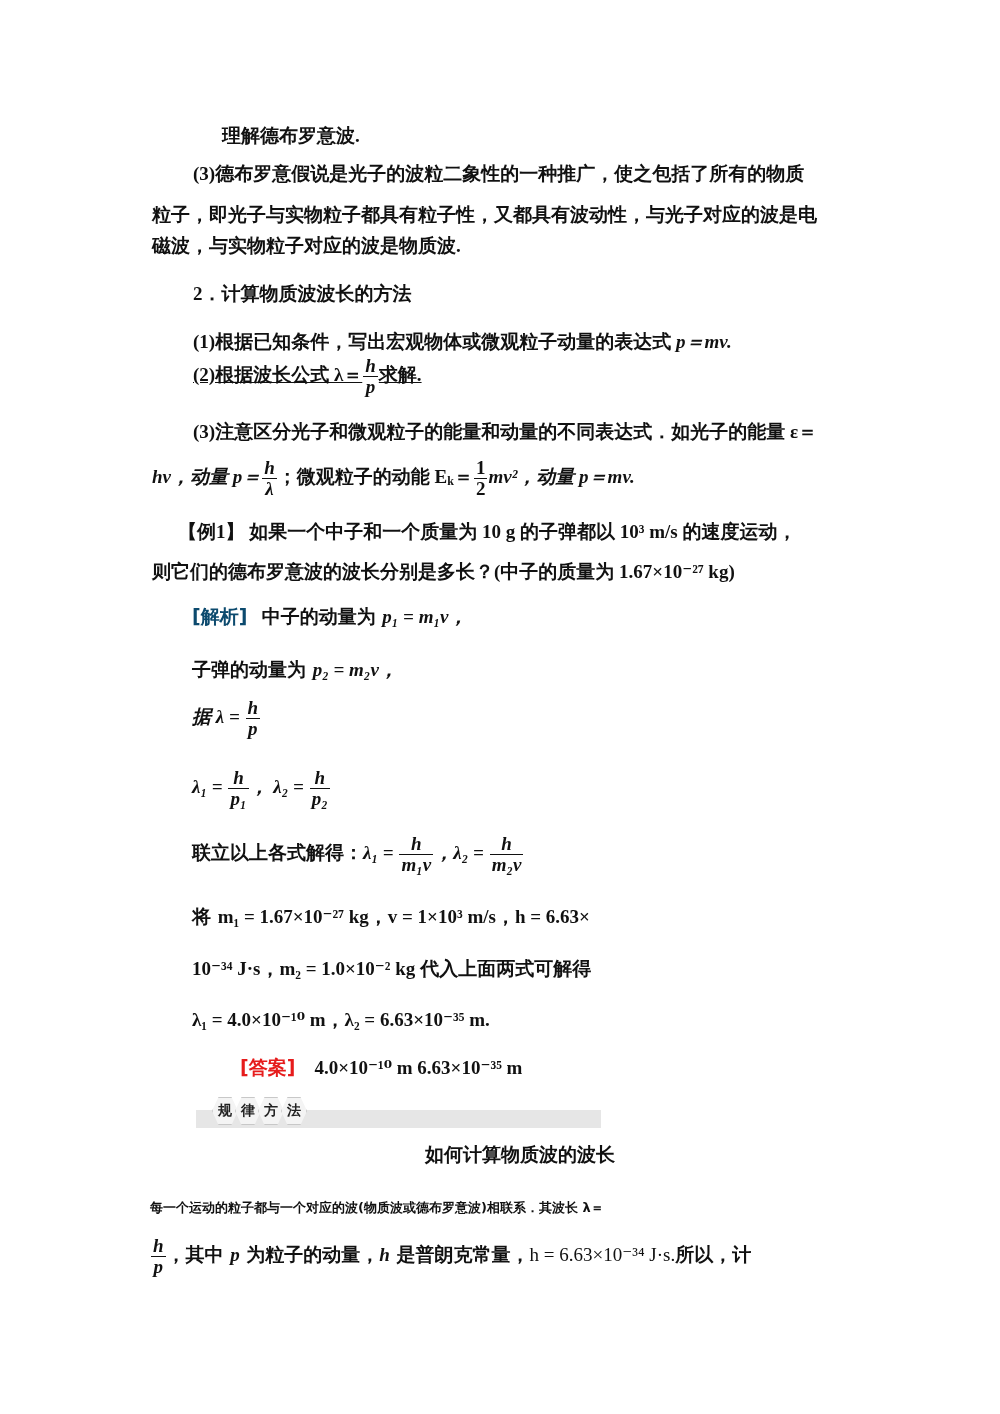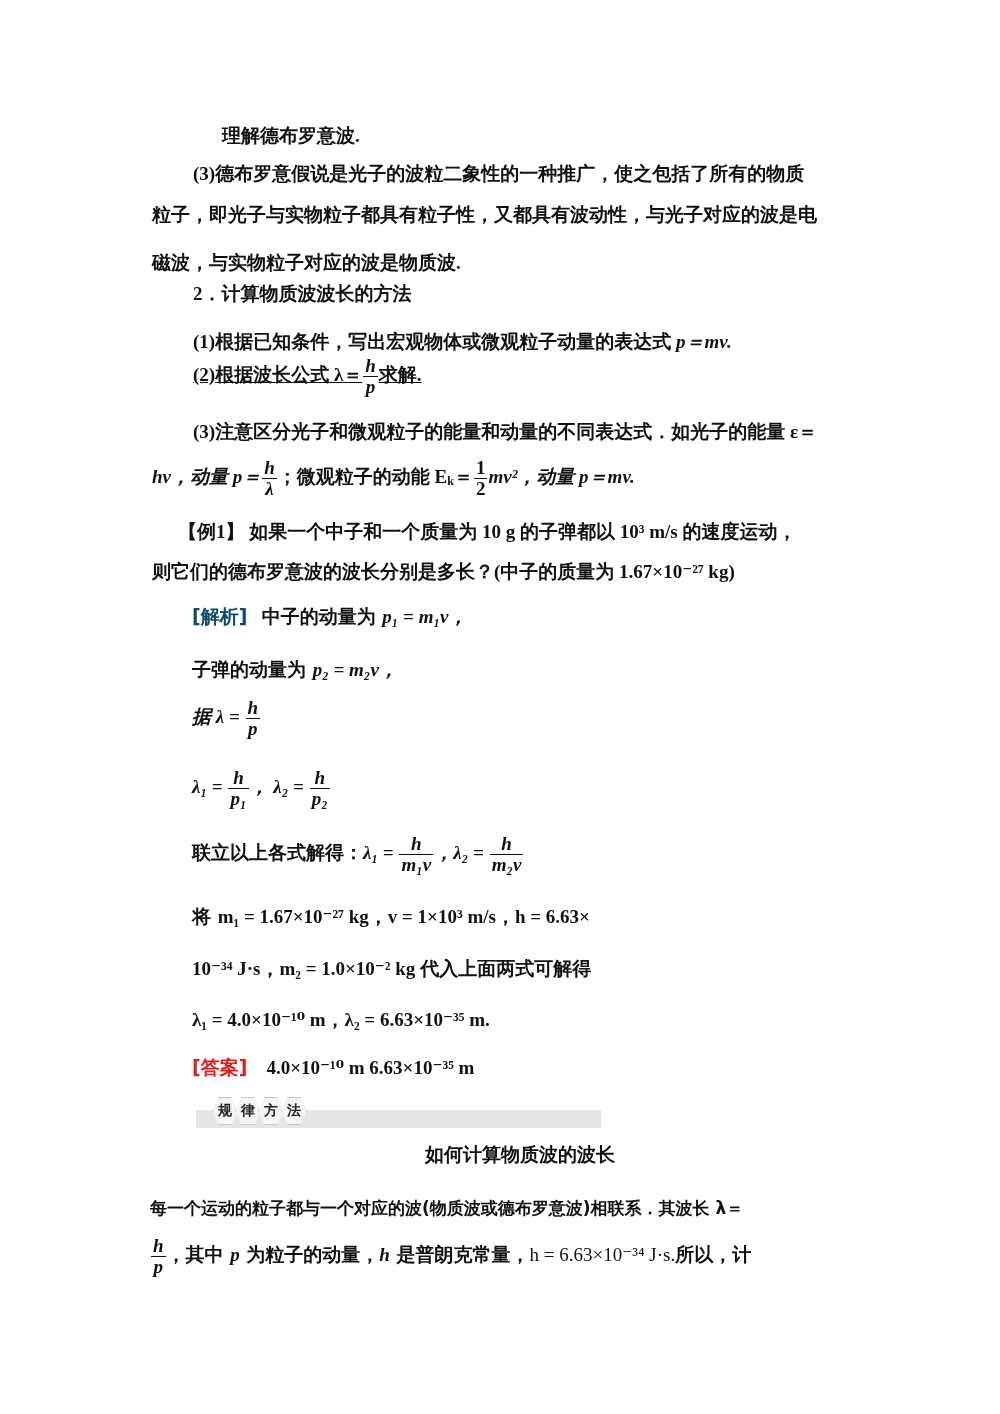--- a/index.html
+++ b/index.html
@@ -21,21 +21,21 @@
   .math { font-family: "Liberation Serif", "DejaVu Serif", serif; font-weight: bold; margin-top: 44px; }
   sub { font-size: 12px; vertical-align: -2px; font-style: normal; }
   .frac {
     display: inline-block; vertical-align: middle; text-align: center;
     font-family: "Liberation Serif", "DejaVu Serif", serif; font-style: italic; font-weight: bold;
     margin: 0 1px;
   }
   .frac .num { display: block; line-height: 20px; font-size: 19px; padding: 0 2px; }
   .frac .den { display: block; line-height: 20px; font-size: 19px; border-top: 1.5px solid #111; padding: 0 2px; }
   .blue { color: #0c4a6e; font-family: "DejaVu Sans", sans-serif; font-weight: bold; }
-  .red { color: #e61c1c; font-family: "DejaVu Sans", sans-serif; font-weight: bold; }
+  .red { color: #e61c1c; font-family: "DejaVu Sans", sans-serif; font-weight: bold; margin-left: 48px; }
   .banner {
     position: absolute; left: 196px; top: 1110px; width: 405px; height: 18px;
     background: #e6e6e6;
   }
   .banner-tags { position: absolute; left: 212px; top: 1097px; display: flex; gap: 0px; }
   .hex {
     width: 24px; height: 26px; background: #f4f4f4; border: 1px solid #c8c8c8;
     clip-path: polygon(25% 0, 75% 0, 100% 50%, 75% 100%, 25% 100%, 0 50%);
     display: flex; align-items: center; justify-content: center;
     font-size: 14px; font-weight: bold; font-family: "DejaVu Serif", serif; color: #222;
@@ -46,21 +46,21 @@
     font-size: 19px; line-height: 24px;
   }
 </style>
 </head>
 <body>
 
 <div class="line serif" style="left:193px; top:124px;margin-left:29px;">理解德布罗意波.</div>
 
 <div class="line serif" style="left:193px; top:162px;">(3)德布罗意假说是光子的波粒二象性的一种推广，使之包括了所有的物质</div>
 <div class="line serif" style="left:152px; top:203px;">粒子，即光子与实物粒子都具有粒子性，又都具有波动性，与光子对应的波是电</div>
-<div class="line serif" style="left:152px; top:251px;text-align:center;">磁波，与实物粒子对应的波是物质波.</div>
+<div class="line serif" style="left:152px; top:234px;text-align:center;">磁波，与实物粒子对应的波是物质波.</div>
 
 <div class="line serif" style="left:193px; top:282px;">2．计算物质波波长的方法</div>
 
 <div class="line serif" style="left:193px; top:330px;">
   <span>(1)根据已知条件，写出宏观物体或微观粒子动量的表达式 </span><span class="it">p＝mv.</span>
 </div>
 
 <div class="line serif" style="left:193px; top:356px;text-decoration:underline;">
   <span>(2)根据波长公式 λ＝</span><span class="frac"><span class="num">h</span><span class="den">p</span></span><span>求解.</span>
 </div>
@@ -107,16 +107,16 @@
 <div class="banner"></div>
 <div class="banner-tags">
   <div class="hex">规</div>
   <div class="hex">律</div>
   <div class="hex">方</div>
   <div class="hex">法</div>
 </div>
 
 <div class="center-title sans">如何计算物质波的波长</div>
 
-<div class="line sans" style="left:150px; top:1196px; font-size:17px;">每一个运动的粒子都与一个对应的波(物质波或德布罗意波)相联系．其波长 λ＝</div>
+<div class="line sans" style="left:150px; top:1196px; font-size:13px;">每一个运动的粒子都与一个对应的波(物质波或德布罗意波)相联系．其波长 λ＝</div>
 <div class="line" style="left:150px; top:1236px;">
   <span class="frac"><span class="num">h</span><span class="den">p</span></span><span class="sans">，其中 </span><span class="it">p</span><span class="sans"> 为粒子的动量，</span><span class="it">h</span><span class="sans"> 是普朗克常量，</span><span class="math" style="font-weight:normal;">h = 6.63×10⁻³⁴ J·s.</span><span class="sans">所以，计</span>
 </div>
 
 </body></html>

